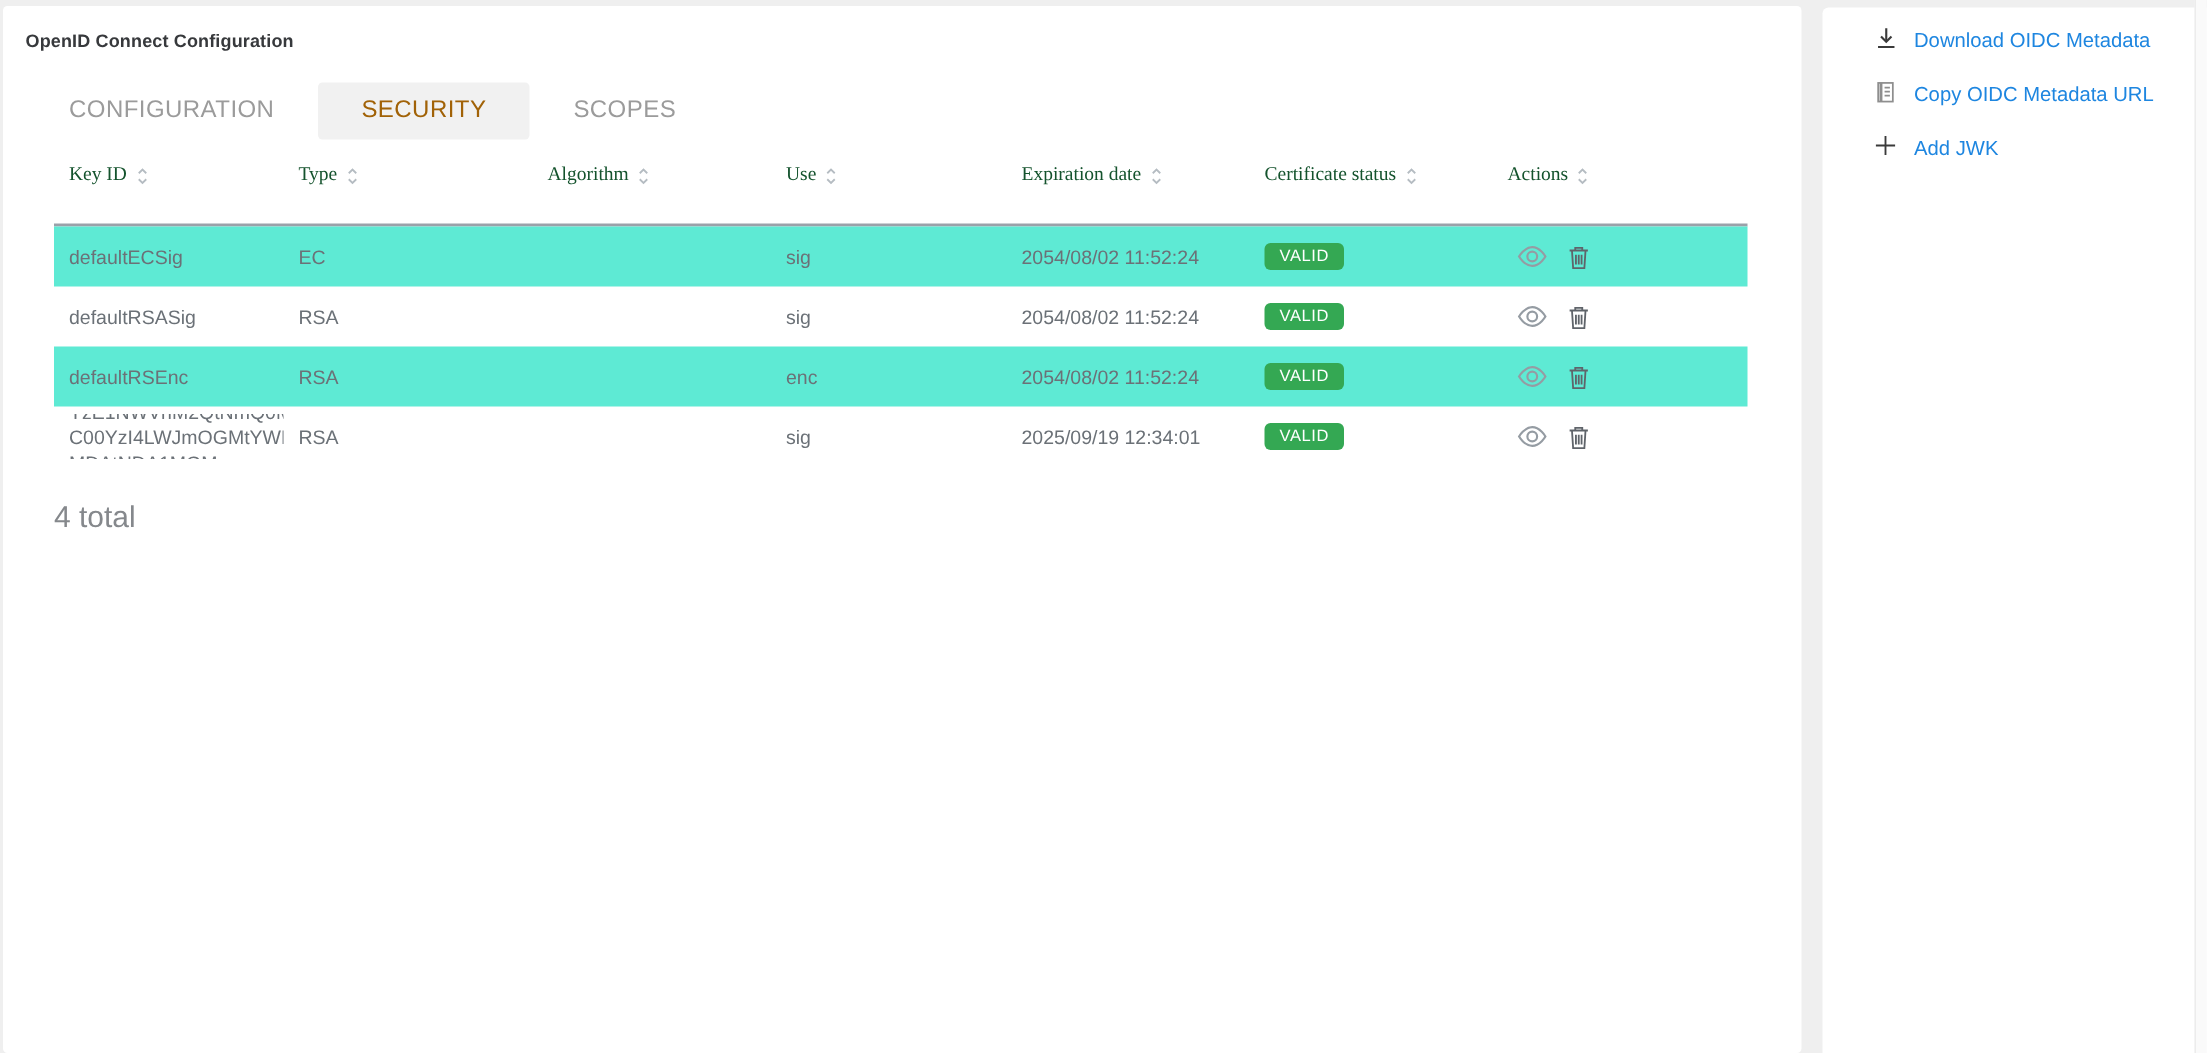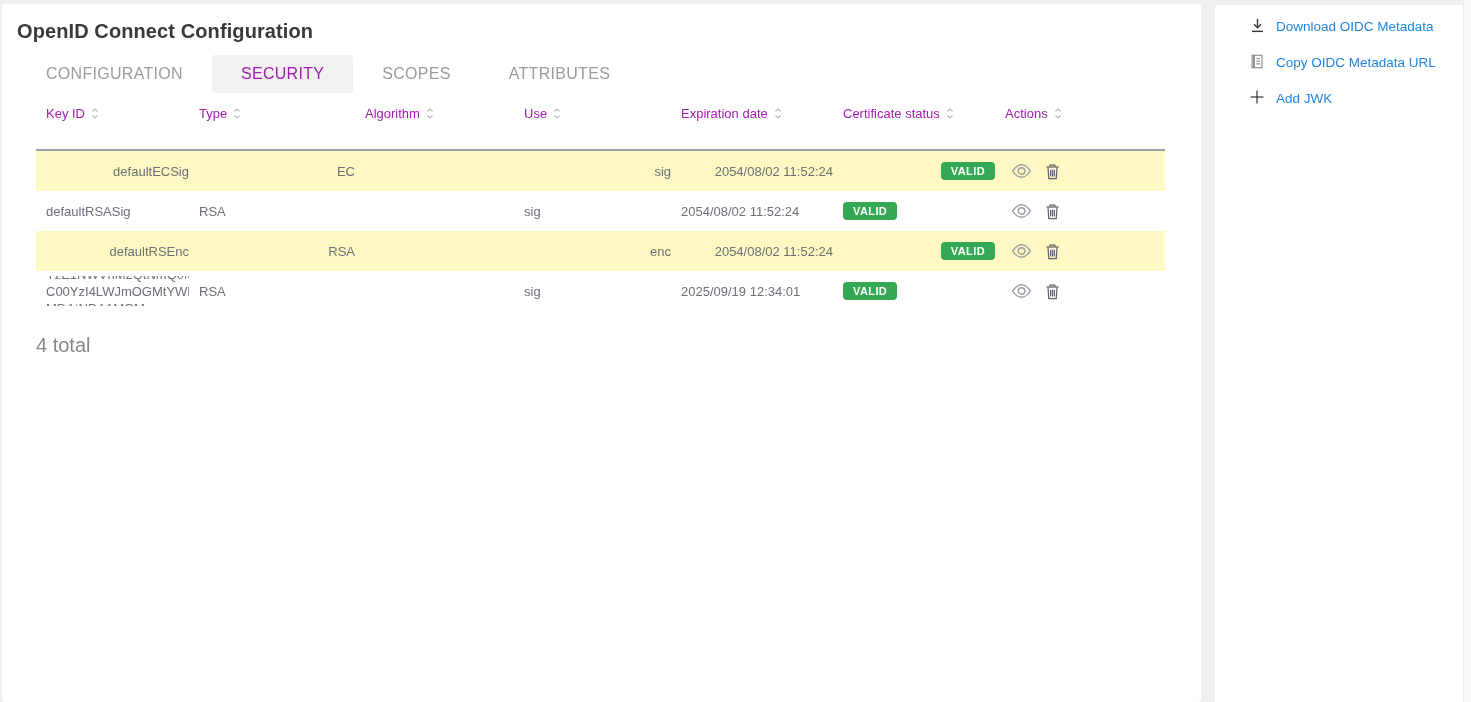--- a/index.html
+++ b/index.html
@@ -16,55 +16,55 @@
   .side-card {
     position:absolute; left:1215px; top:5px; width:295px; height:697px;
     background:#ffffff; border-radius:4px 4px 0 0;
   }
   .scroll-strip {
     position:absolute; right:0; top:0; width:7px; height:702px;
     background:#fafafa; border-left:1px solid #ececec;
   }
   .page-title {
     position:absolute; left:15px; top:16px;
-    font-size:20px; font-weight:bold; color:#37393c; letter-spacing:.1px;
+    font-size:12px; font-weight:bold; color:#37393c; letter-spacing:.1px;
   }
   .tabs { position:absolute; left:15px; top:51px; display:flex; }
   .tab {
     padding:10px 29px; font-size:16px; color:#9b9b9b; letter-spacing:.3px;
     border-radius:3px; cursor:pointer; white-space:nowrap;
   }
-  .tab.active { background:#f1f1f1; color:#a21caf;padding-left:29px; }
+  .tab.active { background:#f1f1f1; color:#a16207;padding-left:29px; }
 
   .thead, .tr {
     display:grid;
     grid-template-columns:153px 166px 159px 157px 162px 162px 170px;
   }
   .thead { position:absolute; left:34px; top:98px; width:1129px; height:22px; }
   .th {
-    padding-left:10px; font-size:13px; color:#a21caf;
-    display:flex; align-items:center; gap:6px; white-space:nowrap;
+    padding-left:10px; font-size:13px; color:#14532d;
+    display:flex; align-items:flex-end; gap:6px; white-space:nowrap;font-family:Liberation Serif, serif;
   }
   .sort-glyph { display:inline-flex; }
   .sep {
     position:absolute; left:34px; top:145px; width:1129px; height:2px;
     background:#9aa1a9;
   }
   .tbody { position:absolute; left:34px; top:147px; width:1129px; }
   .tr { height:40px; align-items:center; }
-  .tr.alt { background:#fef9c3;text-align:right; }
+  .tr.alt { background:#5eead4; }
   .td { padding-left:10px; font-size:13px; color:#6b7177; white-space:nowrap; }
   .kid-clip {
     height:30px; overflow:hidden;
     display:flex; flex-direction:column; justify-content:center;
   }
   .kid-clip span { line-height:17px; display:block; }
   .badge {
     display:inline-block; background:#34a853; color:#fff;
-    font-size:11px; font-weight:bold; letter-spacing:.4px;
+    font-size:11px; font-weight:normal; letter-spacing:.4px;
     padding:3px 10px; border-radius:4px;
   }
   .actions-cell { display:flex; align-items:center; gap:13px; padding-left:16px; }
   .icon-btn { background:none; border:none; padding:0; cursor:pointer; line-height:0; }
   .total {
     position:absolute; left:34px; top:330px;
     font-size:20px; color:#85888c;
   }
   .side-items { padding-top:3px; }
   .side-item {
@@ -76,21 +76,20 @@
 </style>
 </head>
 <body>
 
 <div class="main-card">
   <div class="page-title">OpenID Connect Configuration</div>
   <div class="tabs">
       <div class="tab">CONFIGURATION</div>
       <div class="tab active">SECURITY</div>
       <div class="tab">SCOPES</div>
-      <div class="tab">ATTRIBUTES</div>
     </div>
   <div class="thead">
       <div class="th">
         <span>Key ID</span>
         <span class="sort-glyph">
           <svg width="8" height="13" viewBox="0 0 8 13" fill="none" stroke="#b5bcc2" stroke-width="1.2">
             <path d="M1.5 4.5L4 2l2.5 2.5"></path>
             <path d="M1.5 8.5L4 11l2.5-2.5"></path>
           </svg>
         </span>

